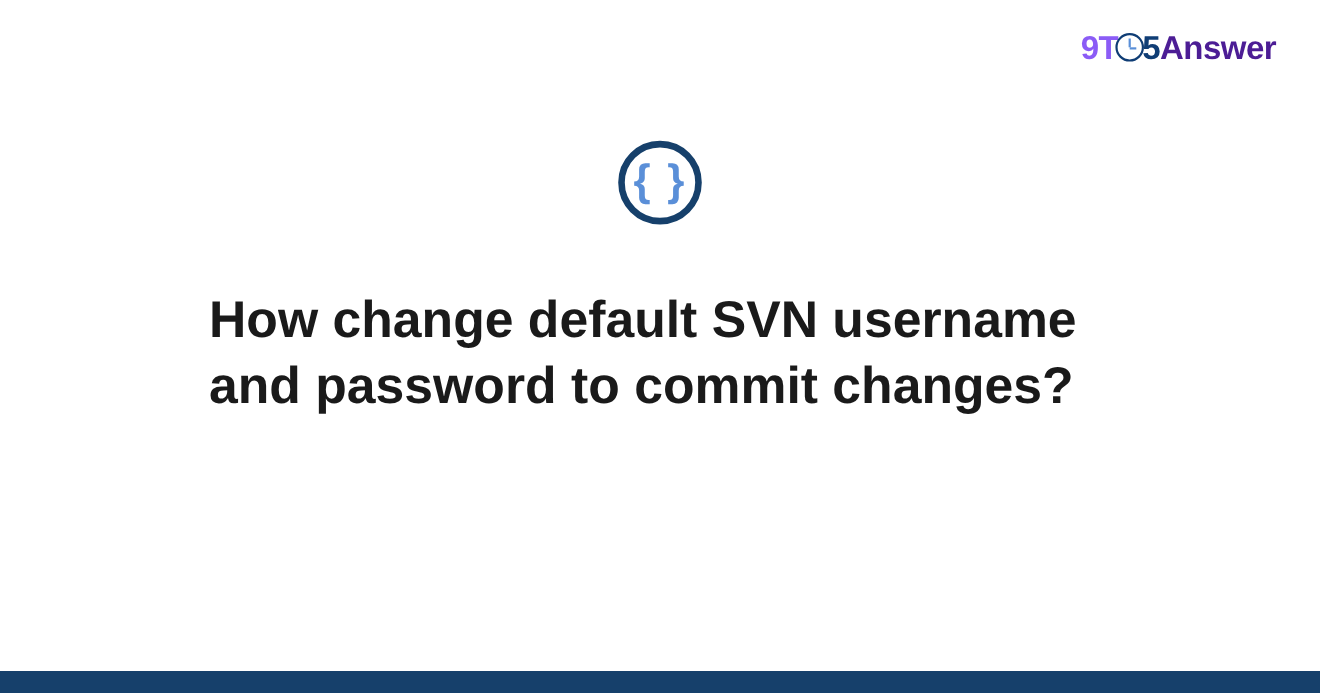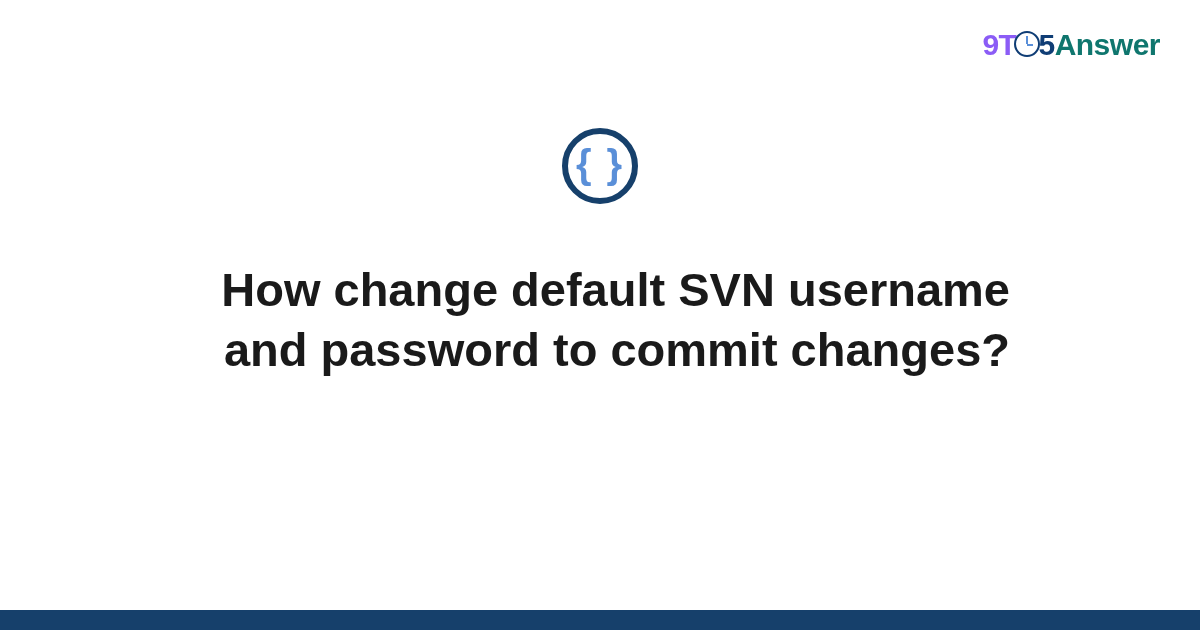--- a/index.html
+++ b/index.html
@@ -54,21 +54,21 @@
       width: 6px;
       height: 2px;
       background: #5a8fd8;
       top: 11px;
       left: 50%;
     }
     .logo-5 {
       color: #0f3d75;
     }
     .logo-answer {
-      color: #0f766e;
+      color: #4c1d95;
     }
     .content {
       position: absolute;
       top: 128px;
       left: 0;
       width: 100%;
       display: flex;
       flex-direction: column;
       align-items: center;
     }
@@ -88,21 +88,21 @@
       color: #5a8fd8;
       letter-spacing: 2px;
       font-family: "Segoe UI", Arial, sans-serif;
       line-height: 1;
       margin-top: -4px;
     }
     .question-title {
       font-size: 47px;
       font-weight: 700;
       color: #1a1a1a;
-      text-align: right;
+      text-align: left;
       line-height: 1.28;
       max-width: 900px;
       padding: 0 40px;
     }
     .bottom-bar {
       position: absolute;
       bottom: 0;
       left: 0;
       width: 100%;
       height: 20px;

